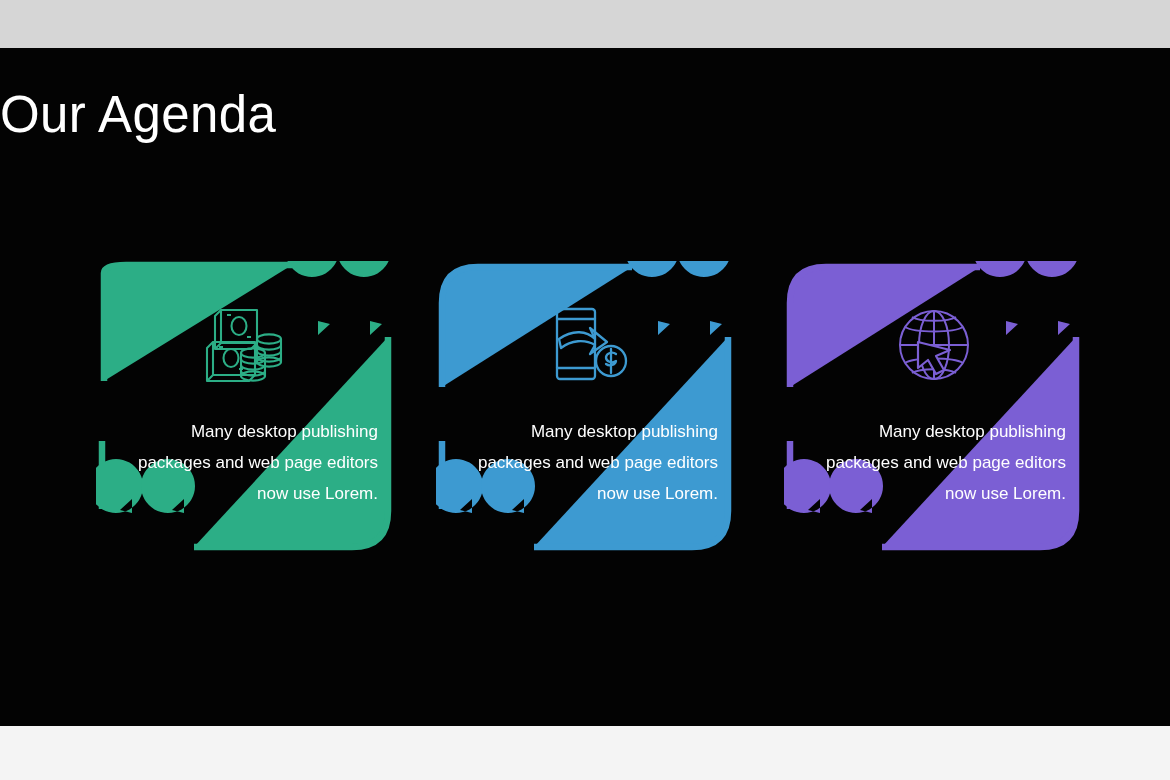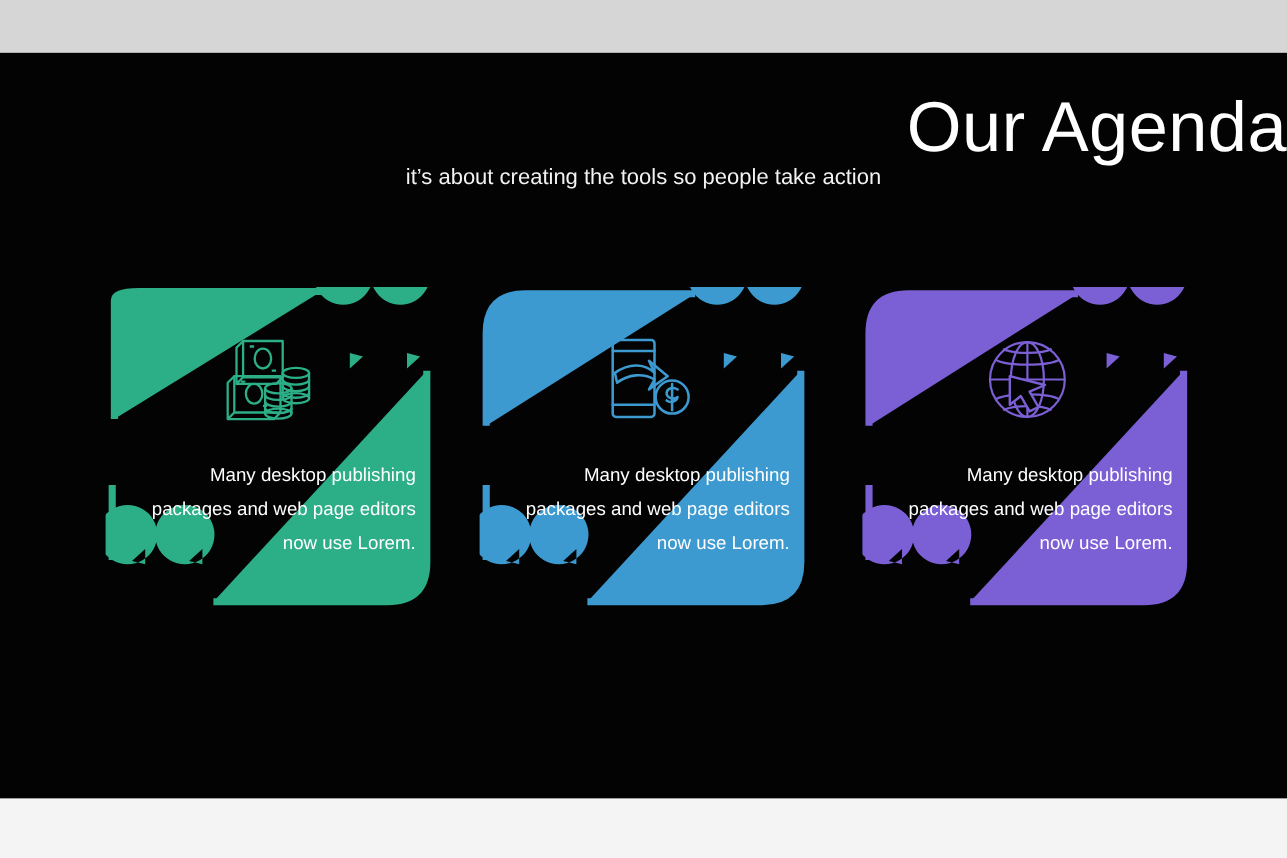--- a/index.html
+++ b/index.html
@@ -45,23 +45,23 @@
     height: 678px;
     background: #030303;
   }
 
   
   .title {
     position: absolute;
     left: 0;
     top: 36px;
     width: 1170px;
-    text-align: right;
+    text-align: left;
     color: #ffffff;
-    font-size: 64px;
+    font-size: 51px;
     font-weight: 400;
     letter-spacing: 0.4px;
     line-height: 62px;
     white-space: nowrap;
   }
   .subtitle {
     position: absolute;
     left: 0;
     top: 100px;
     width: 1170px;
@@ -127,21 +127,20 @@
 </head>
 <body>
 
 <div id="slide-root">
 
   <div class="bar-top"></div>
 
   <div class="stage">
 
     <div class="title">Our Agenda</div>
-    <div class="subtitle">it’s about creating the tools so people take action</div>
 
     <div class="cards">
 
       <div class="card card-1">
         <div class="card-frame">
           <svg width="300" height="310" viewBox="0 0 300 310">
             <g fill="#2cae86" stroke="#2cae86" stroke-width="6.5" stroke-linecap="butt">
               <path d="M8,120 L8,12 Q8,4 30,4 L196,4" transform="translate(0,0)" stroke-linejoin="round"></path>
               <path d="M292,76 L292,250 Q292,286 256,286 L98,286"></path>
               <path d="M6,180 L6,248"></path>

